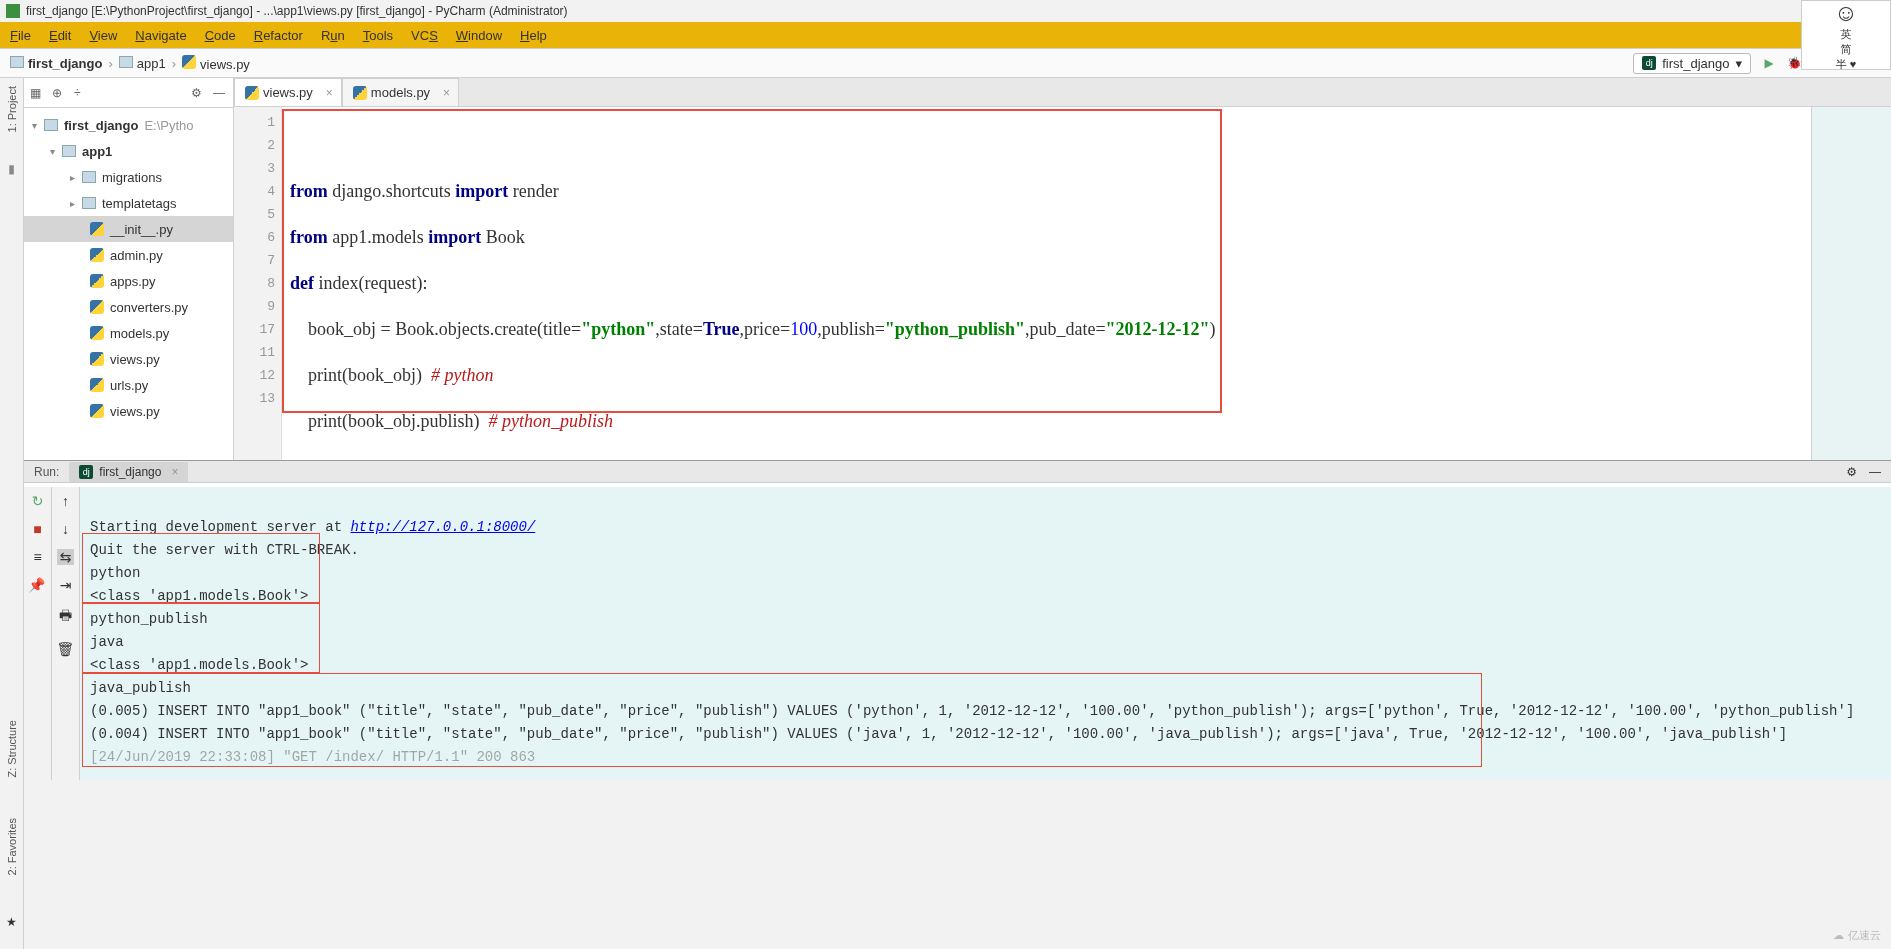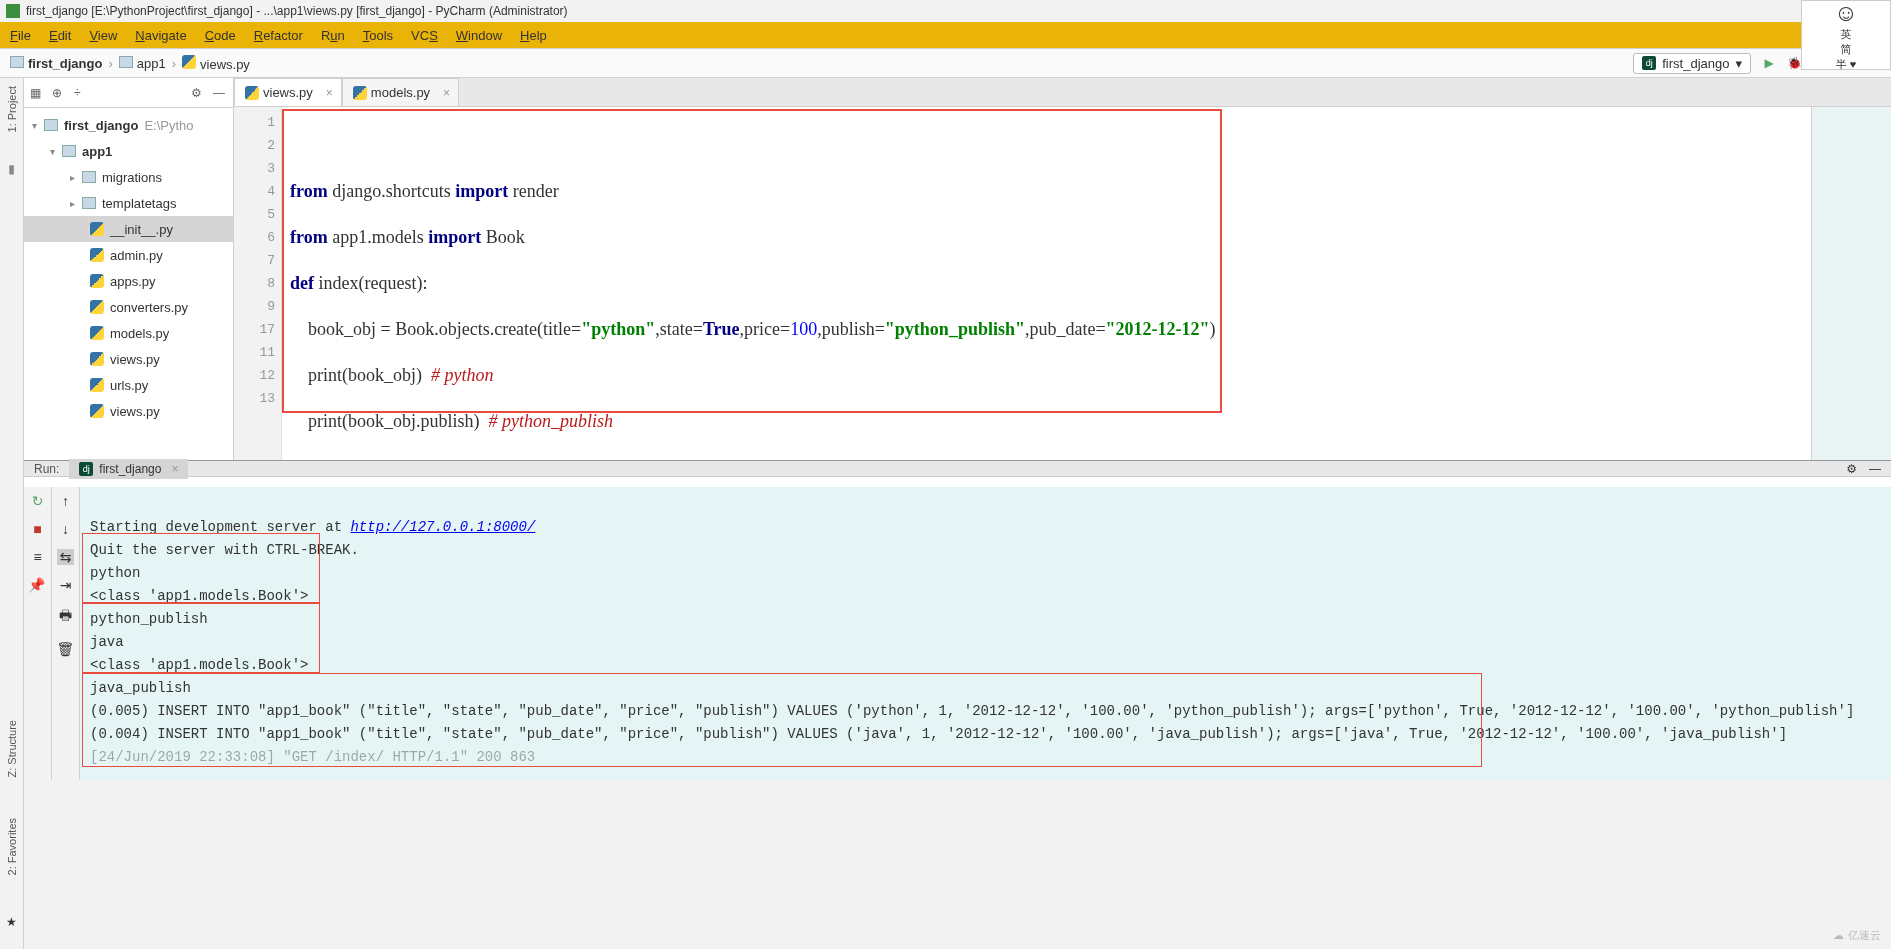--- a/index.html
+++ b/index.html
@@ -45,21 +45,21 @@
 .code { flex: 1; padding: 4px 0 4px 8px; font-family: Liberation Serif, serif; font-size: 18px; line-height: 23px; white-space: pre; position: relative; }
 .highlight-box { position: absolute; border: 2px solid #e74c3c; top: 2px; left: 0; width: 940px; height: 304px; pointer-events: none; }
 .yellow-line { position: absolute; left: 0; right: 0; height: 23px; background: #fffde7; top: 142px; z-index: -1; }
 .kw { color: #000080; font-weight: bold; }
 .str { color: #008000; font-weight: bold; }
 .cmt { color: #b91c1c; font-style: italic; }
 .num { color: #0000ff; }
 .minimap { width: 80px; background: #e8f4f4; border-left: 1px solid #d0d0d0; }
 .breadcrumb-fn { height: 24px; padding: 2px 60px; font-size: 12px; color: #4c1d95; background: #fff; border-top: 1px solid #eee; }
 .run-panel { border-top: 1px solid #999; background: #fff; display: flex; height: 320px; }
-.run-header { height: 16px; background: #e8e8e8; border-bottom: 1px solid #ccc; display: flex; align-items: center; padding: 0 10px; position: absolute; width: 100%; }
+.run-header { height: 22px; background: #e8e8e8; border-bottom: 1px solid #ccc; display: flex; align-items: center; padding: 0 10px; position: absolute; width: 100%; }
 .run-header .lbl { font-size: 12px; color: #555; margin-right: 10px; }
 .run-tab { background: #d5d5d5; padding: 3px 10px; display: flex; align-items: center; gap: 6px; font-size: 12px; }
 .run-tab .close { color: #999; margin-left: 4px; }
 .run-header .right { margin-left: auto; display: flex; gap: 12px; }
 .run-body { display: flex; width: 100%; margin-top: 26px; }
 .run-rail { width: 28px; background: #f2f2f2; border-right: 1px solid #d0d0d0; display: flex; flex-direction: column; align-items: center; padding-top: 6px; gap: 12px; }
 .run-rail2 { width: 28px; background: #f2f2f2; border-right: 1px solid #d0d0d0; display: flex; flex-direction: column; align-items: center; padding-top: 6px; gap: 12px; }
 .run-rail span, .run-rail2 span { font-size: 14px; cursor: pointer; }
 .stop { color: #c0392b; }
 .console { flex: 1; background: #e5f5f5; padding: 6px 10px; font-family: "Courier New", monospace; font-size: 14px; line-height: 23px; white-space: pre-wrap; position: relative; }

